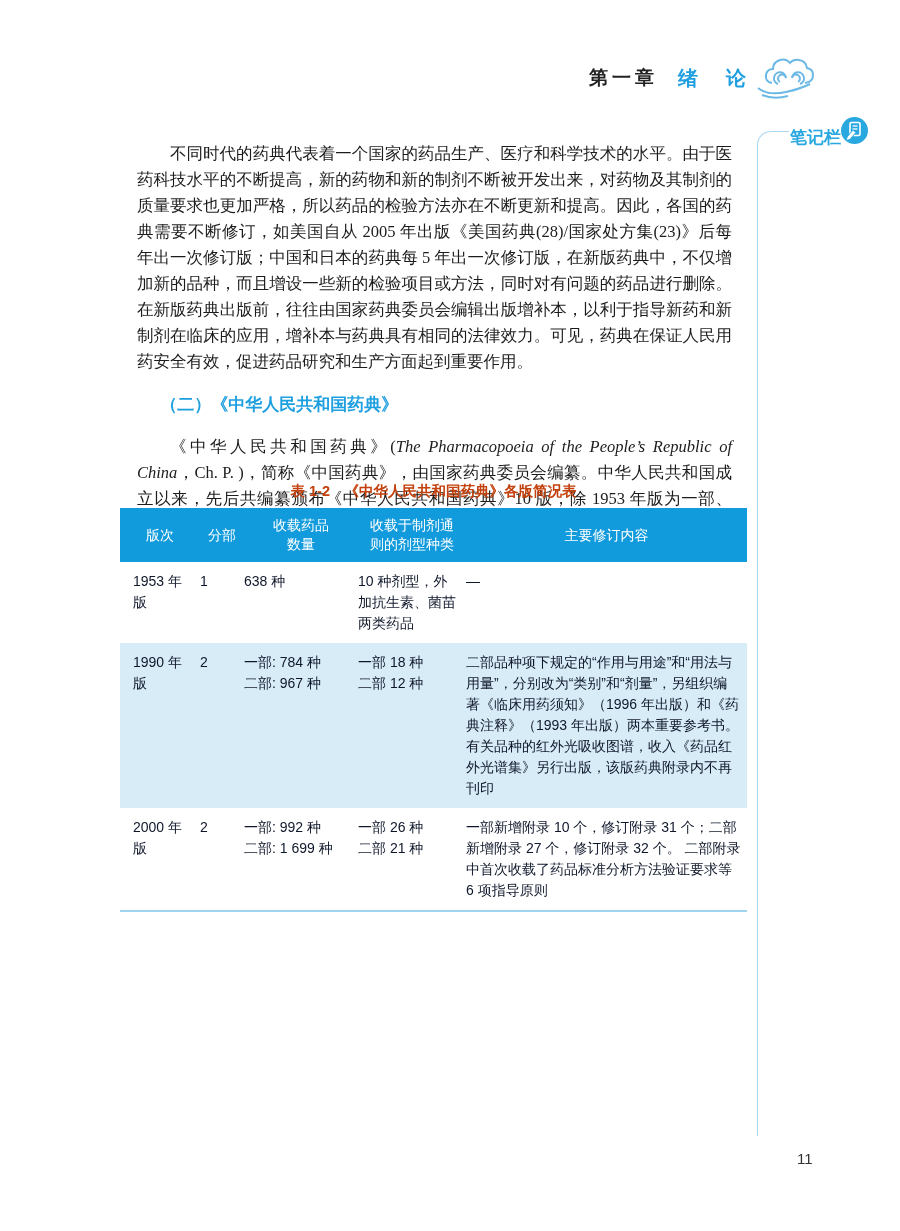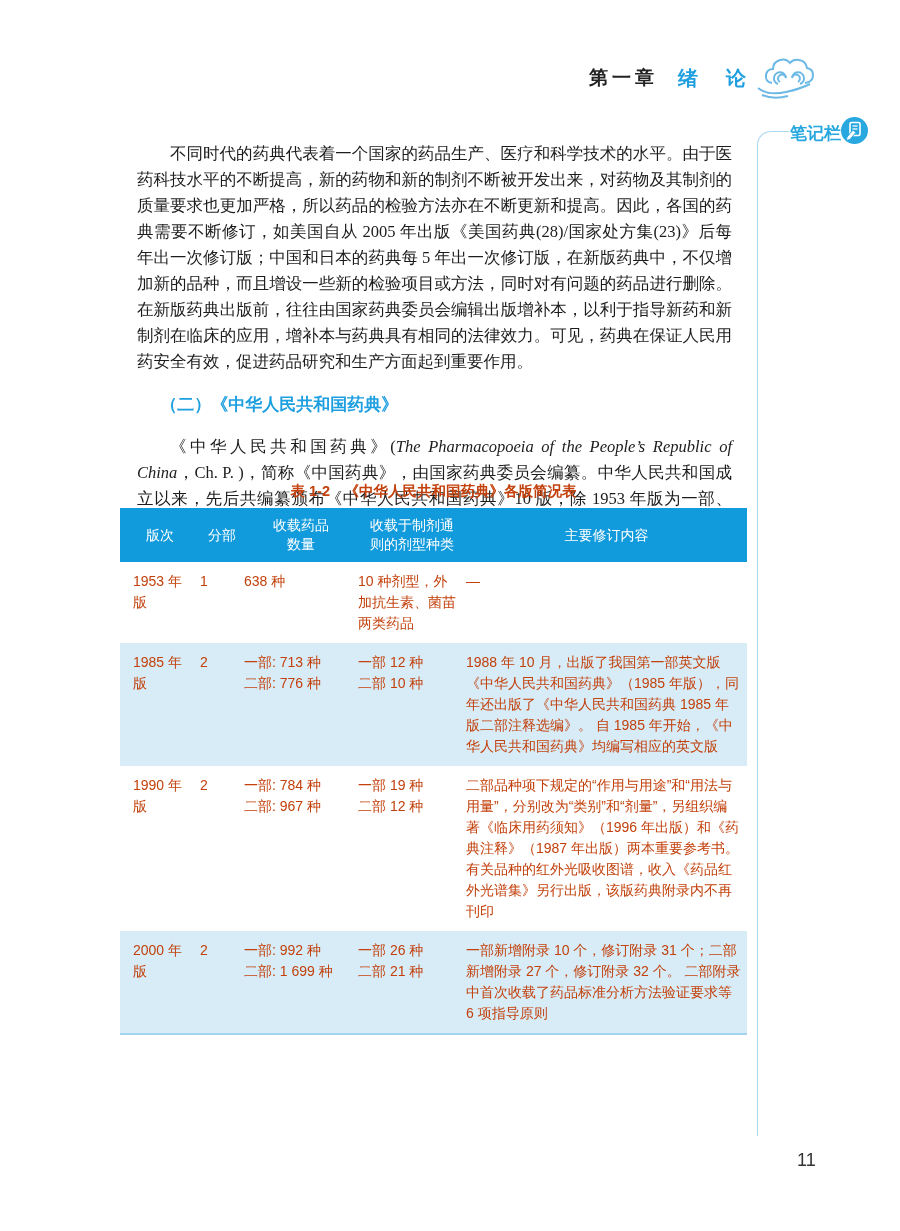--- a/index.html
+++ b/index.html
@@ -25,21 +25,21 @@
   .cloud { margin-left:10px; }
 
   
   .notes-rule {
     position:absolute; left:757px; top:131px; width:31px; height:1004px;
     border-left:1px solid #a9d7f0; border-top:1px solid #a9d7f0;
     border-top-left-radius:14px;
   }
   .notes-label {
     position:absolute; left:790px; top:117px;
-    display:flex; align-items:center; 
+    display:flex; align-items:flex-end; 
     font-family:"Liberation Sans","DejaVu Sans",sans-serif;
     font-weight:700; font-size:17px; color:#29a8e0;
   }
 
   
   .content { position:absolute; left:121px; top:125px; width:627px; }
   .body-para {
     margin:16px; font-size:16.5px; line-height:26px; text-align:justify;
     text-indent:2em; color:#1c1c1c;
   }
@@ -60,32 +60,32 @@
     margin-bottom:7px;
   }
   table.ed-table { border-collapse:collapse; width:627px; table-layout:fixed; }
   table.ed-table th {
     background:#129bdc; color:#ffffff; font-weight:400; font-size:14px;
     line-height:19px; padding:8px 2px; text-align:center; vertical-align:middle;
     white-space:pre-line;
   }
   table.ed-table td {
     font-size:14px; line-height:21px; padding:9px 6px 9px 0;
-    vertical-align:top; white-space:pre-line; color:#c2410c;
+    vertical-align:top; white-space:pre-line; color:#0f172a;
   }
   table.ed-table td.c-edition { padding-left:13px; }
   table.ed-table td.c-parts, table.ed-table th.c-parts { }
   table.ed-table tbody tr:nth-child(even) { background:#d8ecf8; }
   table.ed-table tbody tr:last-child td { border-bottom:2px solid #a3d4ef; }
 
   
   .page-number {
     position:absolute; left:797px; top:1150px;
     font-family:"Liberation Sans","DejaVu Sans",sans-serif;
-    font-size:18px; color:#333;
+    font-size:15px; color:#333;
   }
 </style>
 </head>
 <body>
 
 <div class="page">
 
   <div class="chapter-header">
     <span class="chapter-label">第一章</span>
     <span class="chapter-title-char t1">绪</span>
@@ -146,36 +146,27 @@
         <tr>
           <td class="c-edition">1953 年版</td>
           <td class="c-parts">1</td>
           <td>638 种</td>
           <td>10 种剂型，外
 加抗生素、菌苗
 两类药品</td>
           <td>—</td>
         </tr>
         <tr>
-          <td class="c-edition">1985 年版</td>
-          <td class="c-parts">2</td>
-          <td>一部: 713 种
-二部: 776 种</td>
-          <td>一部 12 种
-二部 10 种</td>
-          <td>1988 年 10 月，出版了我国第一部英文版《中华人民共和国药典》（1985 年版），同年还出版了《中华人民共和国药典 1985 年版二部注释选编》。 自 1985 年开始，《中华人民共和国药典》均编写相应的英文版</td>
-        </tr>
-        <tr>
           <td class="c-edition">1990 年版</td>
           <td class="c-parts">2</td>
           <td>一部: 784 种
 二部: 967 种</td>
-          <td>一部 19 种
+          <td>一部 18 种
 二部 12 种</td>
-          <td>二部品种项下规定的“作用与用途”和“用法与用量”，分别改为“类别”和“剂量”，另组织编著《临床用药须知》（1996 年出版）和《药典注释》（1987 年出版）两本重要参考书。 有关品种的红外光吸收图谱，收入《药品红外光谱集》另行出版，该版药典附录内不再刊印</td>
+          <td>二部品种项下规定的“作用与用途”和“用法与用量”，分别改为“类别”和“剂量”，另组织编著《临床用药须知》（1996 年出版）和《药典注释》（1993 年出版）两本重要参考书。 有关品种的红外光吸收图谱，收入《药品红外光谱集》另行出版，该版药典附录内不再刊印</td>
         </tr>
         <tr>
           <td class="c-edition">2000 年版</td>
           <td class="c-parts">2</td>
           <td>一部: 992 种
 二部: 1 699 种</td>
           <td>一部 26 种
 二部 21 种</td>
           <td>一部新增附录 10 个，修订附录 31 个；二部新增附录 27 个，修订附录 32 个。 二部附录中首次收载了药品标准分析方法验证要求等 6 项指导原则</td>
         </tr>

